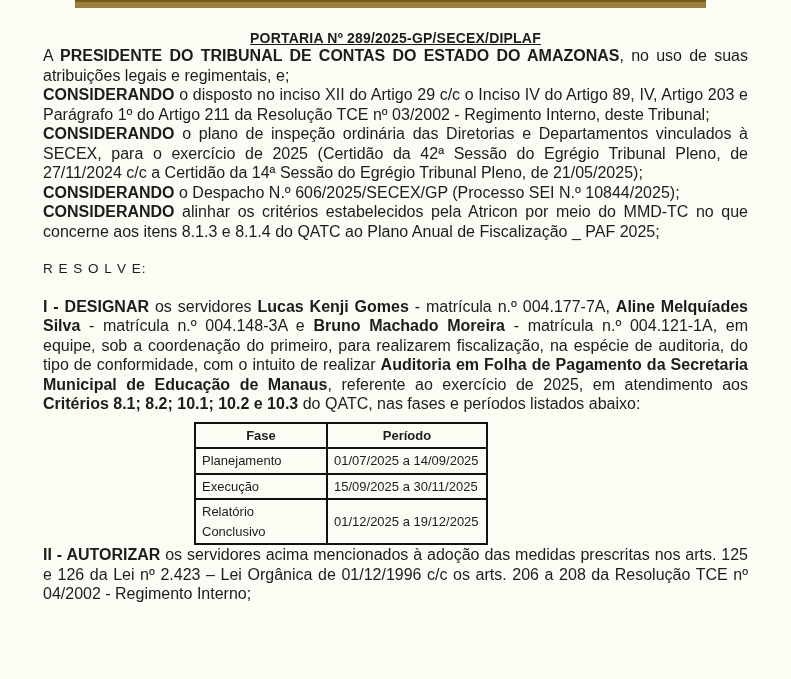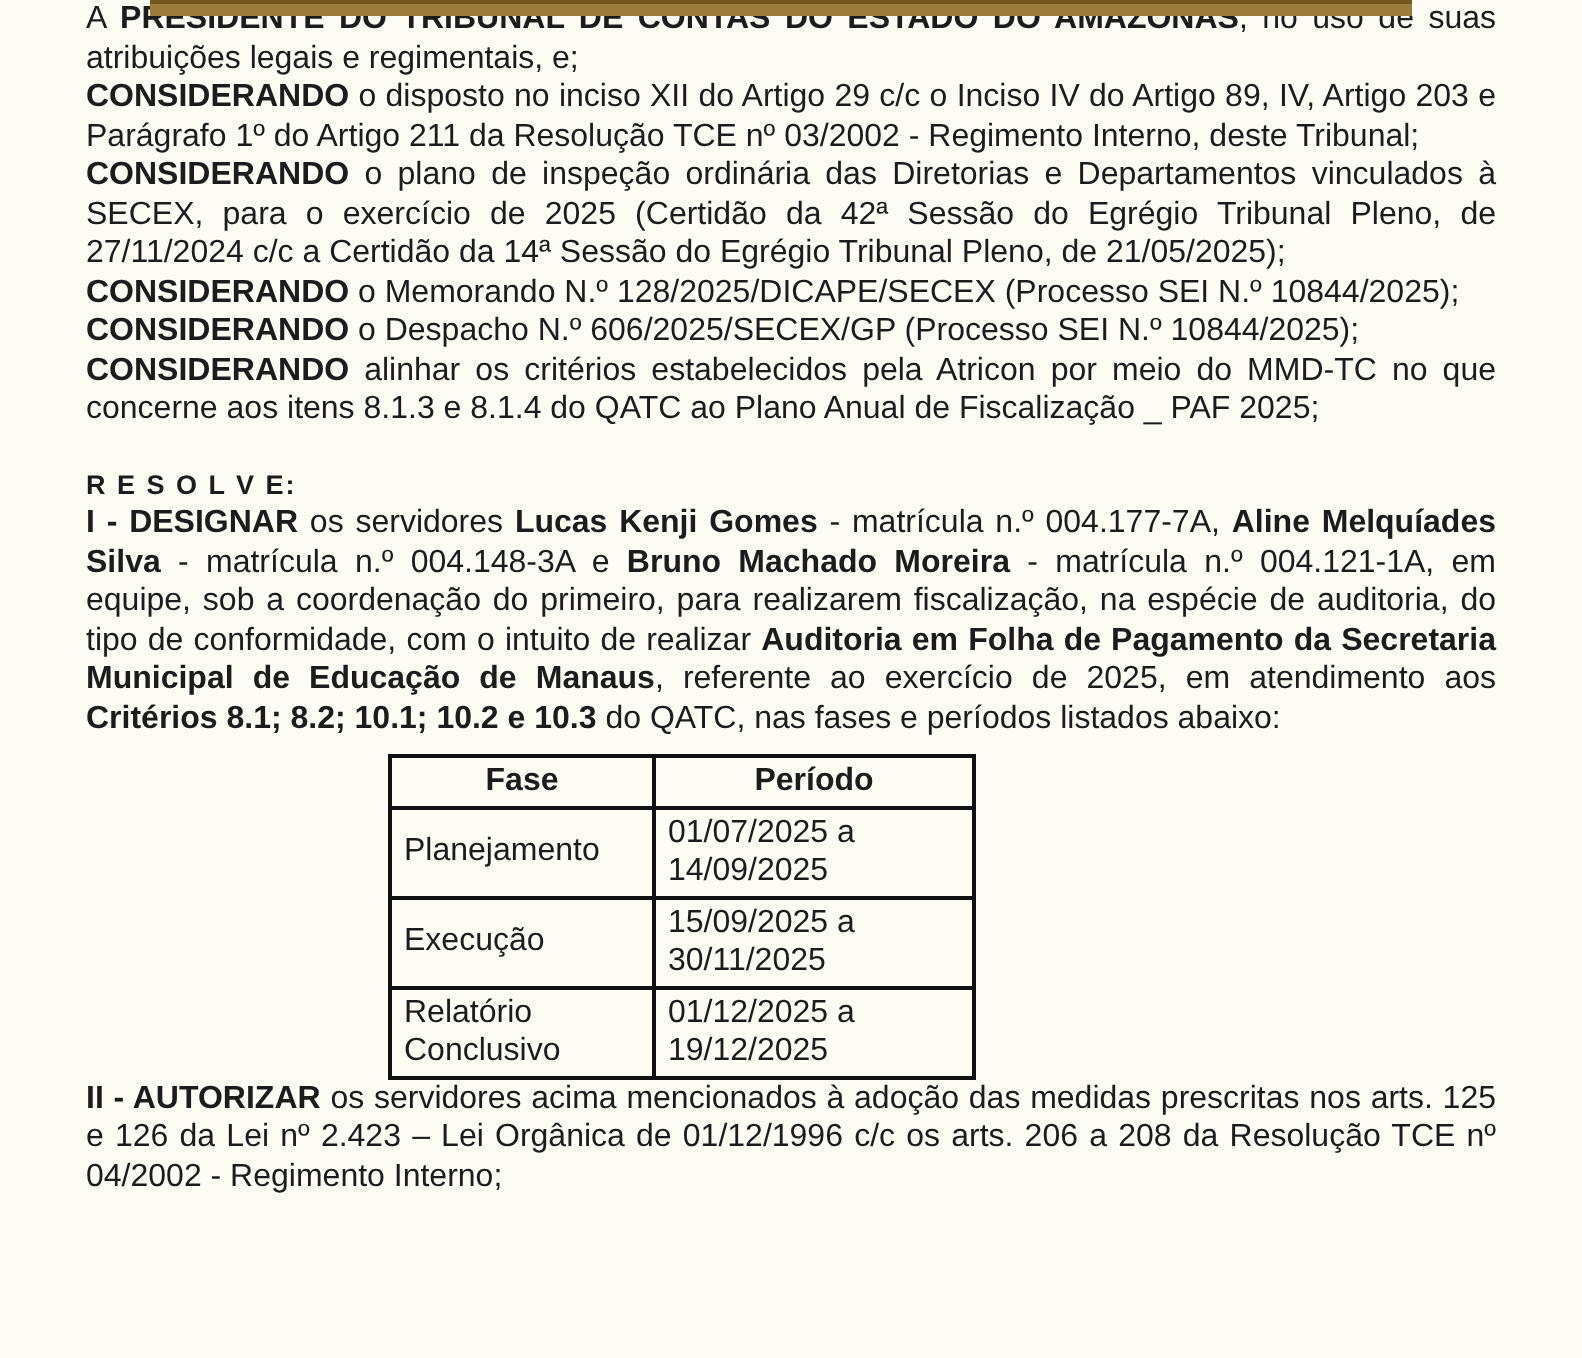--- a/index.html
+++ b/index.html
@@ -41,64 +41,64 @@
     line-height: 19.5px;
     text-align: justify;
   }
   .p-intro       { margin-top: 20px; }
   .p-cons1       { margin-top: 34px; }
   .p-cons2       { margin-top: 10px; }
   .p-cons3       { margin-top: 9px; }
   .p-cons4       { margin-top: 7px; }
   .p-cons5       { margin-top: 8px; }
   .resolve-heading {
-    margin: 18px 0 0 0;
+    margin: 18px 0 18px 0;
     font-size: 13.5px;
     line-height: 19.5px;
-    font-weight: bold;
+    font-weight: normal;
     letter-spacing: 1px;
   }
   .p-designar    { margin-top: 9px; }
   .p-autorizar   { margin-top: 25px; }
   table.phase-table {
     border-collapse: collapse;
     margin: 8px 0 0 151px;
   }
   table.phase-table th,
   table.phase-table td {
     border: 2px solid #111;
-    font-size: 16px;
+    font-size: 13px;
     line-height: 19.5px;
     padding: 2px 6px;
   }
   table.phase-table th {
     font-weight: bold;
     text-align: center;
   }
   table.phase-table td {
     text-align: left;
   }
   .col-fase    { width: 118px; }
   .col-periodo { width: 146px; }
 </style>
 </head>
 <body>
 
 <div class="top-accent-bar"></div>
 
 <div class="content">
 
+  <h1 class="doc-title">PORTARIA Nº 289/2025-GP/SECEX/DIPLAF</h1>
 
   <p class="doc-par p-intro"><span>A </span><b>PRESIDENTE DO TRIBUNAL DE CONTAS DO ESTADO DO AMAZONAS</b><span>, no uso de suas atribuições legais e regimentais, e;</span></p>
 
   <p class="doc-par p-cons1"><b>CONSIDERANDO</b><span> o disposto no inciso XII do Artigo 29 c/c o Inciso IV do Artigo 89, IV, Artigo 203 e Parágrafo 1º do Artigo 211 da Resolução TCE nº 03/2002 - Regimento Interno, deste Tribunal;</span></p>
 
   <p class="doc-par p-cons2"><b>CONSIDERANDO</b><span> o plano de inspeção ordinária das Diretorias e Departamentos vinculados à SECEX, para o exercício de 2025 (Certidão da 42ª Sessão do Egrégio Tribunal Pleno, de 27/11/2024 c/c a Certidão da 14ª Sessão do Egrégio Tribunal Pleno, de 21/05/2025);</span></p>
 
-  <p class="doc-par p-cons3"><b>CONSIDERANDO</b><span> o Memorando N.º 128/2025/DICAPE/SECEX (Processo SEI N.º 10844/2025);</span></p>
 
   <p class="doc-par p-cons4"><b>CONSIDERANDO</b><span> o Despacho N.º 606/2025/SECEX/GP (Processo SEI N.º 10844/2025);</span></p>
 
   <p class="doc-par p-cons5"><b>CONSIDERANDO</b><span> alinhar os critérios estabelecidos pela Atricon por meio do MMD-TC no que concerne aos itens 8.1.3 e 8.1.4 do QATC ao Plano Anual de Fiscalização _ PAF 2025;</span></p>
 
   <p class="resolve-heading">R E S O L V E:</p>
 
   <p class="doc-par p-designar"><b>I - DESIGNAR</b><span> os servidores </span><b>Lucas Kenji Gomes</b><span> - matrícula n.º 004.177-7A, </span><b>Aline Melquíades Silva</b><span> - matrícula n.º 004.148-3A e </span><b>Bruno Machado Moreira</b><span> - matrícula n.º 004.121-1A, em equipe, sob a coordenação do primeiro, para realizarem fiscalização, na espécie de auditoria, do tipo de conformidade, com o intuito de realizar </span><b>Auditoria em Folha de Pagamento da Secretaria Municipal de Educação de Manaus</b><span>, referente ao exercício de 2025, em atendimento aos </span><b>Critérios 8.1; 8.2; 10.1; 10.2 e 10.3</b><span> do QATC, nas fases e períodos listados abaixo:</span></p>
 
   <table class="phase-table">

